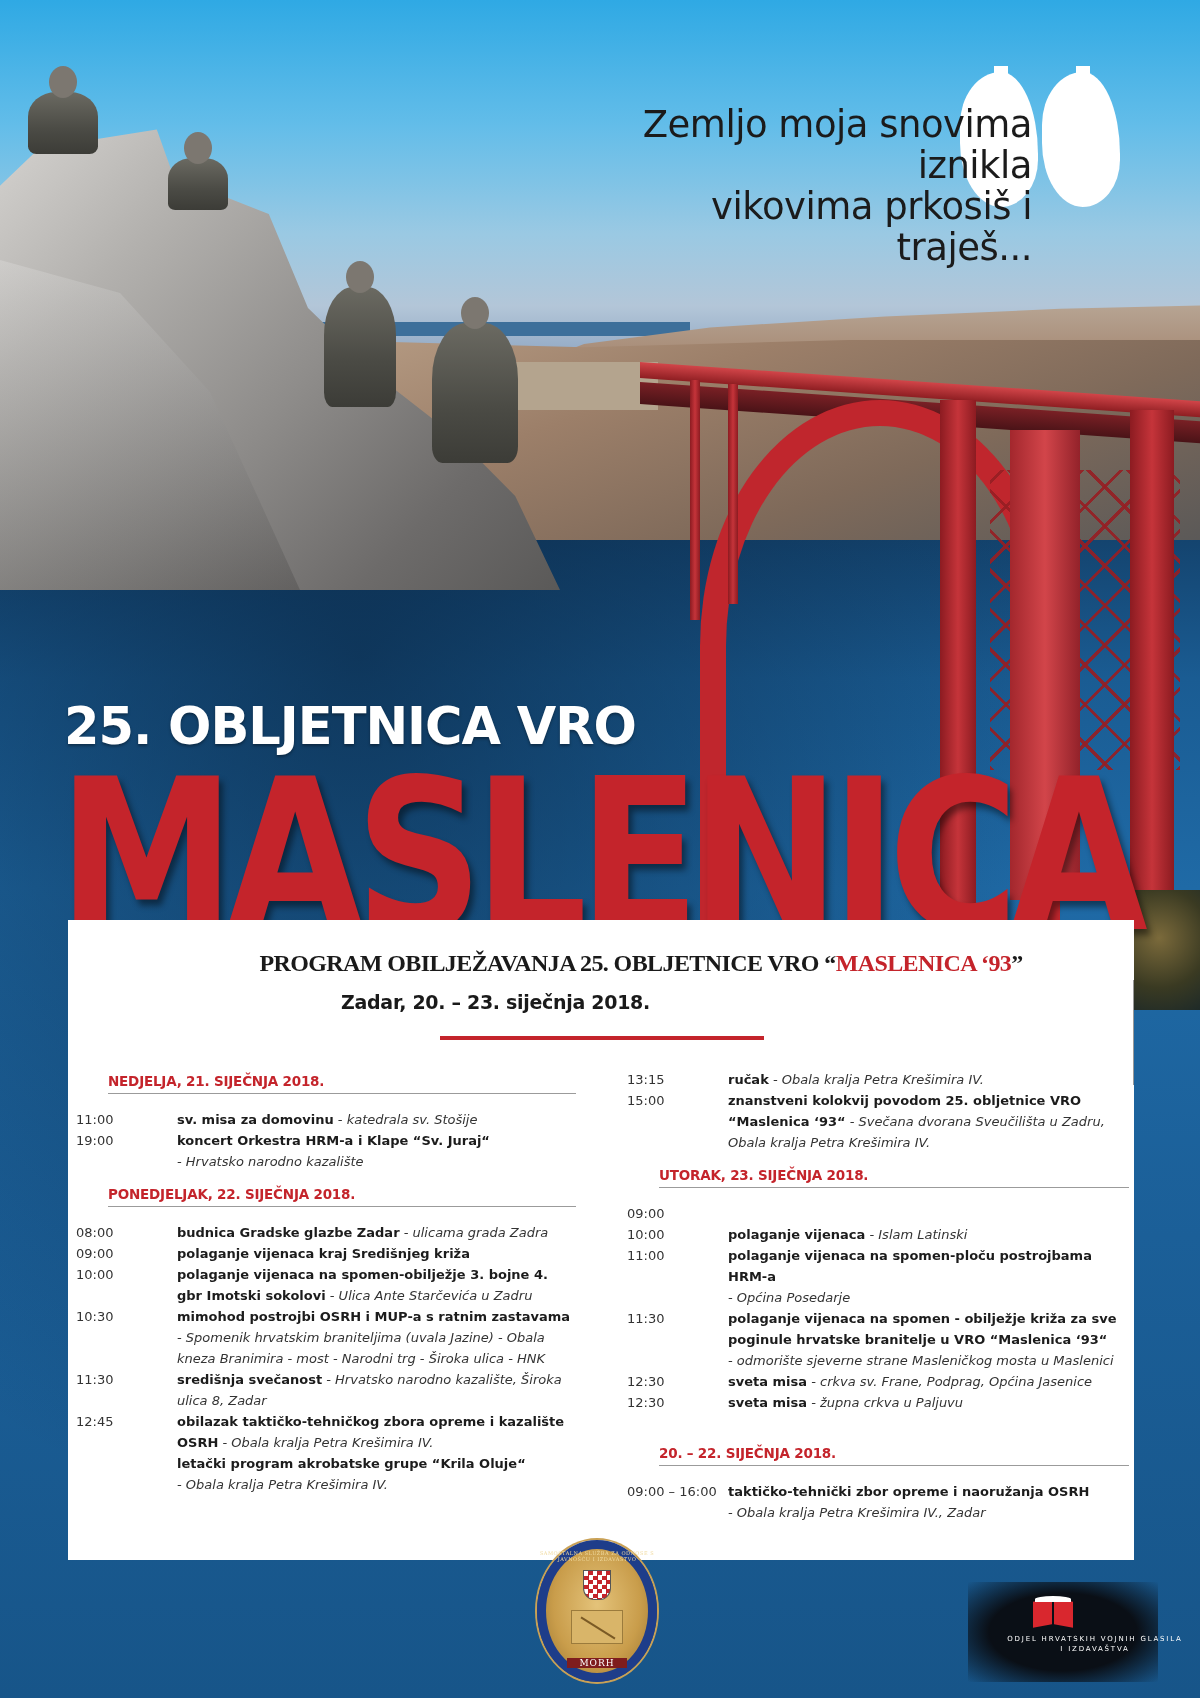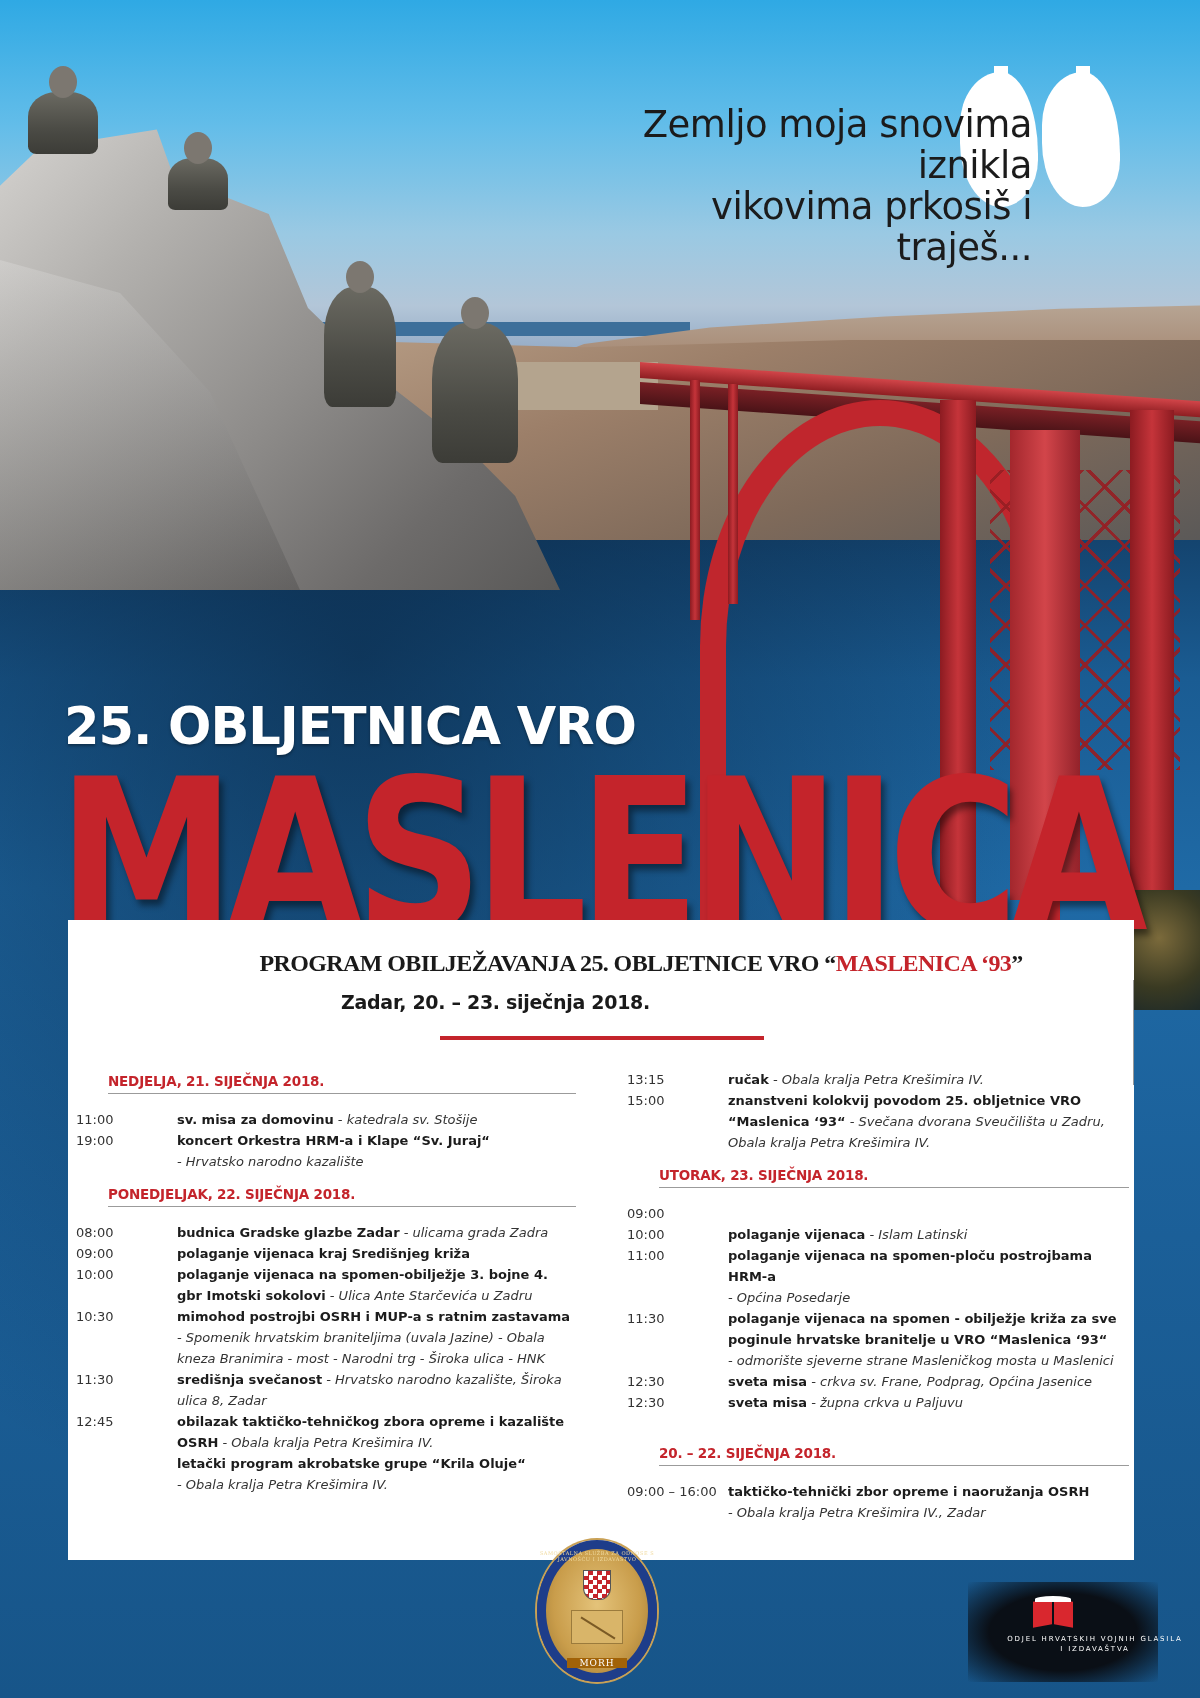--- a/index.html
+++ b/index.html
@@ -111,21 +111,21 @@
                 background: radial-gradient(ellipse at 50% 45%, #e4c37a 0%, #c99d4b 60%, #9a7430 100%);
                 border: 9px solid #1e3d8a; box-shadow: 0 0 0 2px #c9a156; }
   .badge-shield { position: absolute; left: 46px; top: 30px; width: 28px; height: 30px;
                   background: conic-gradient(#c4242b 25%, #fff 0 50%, #c4242b 0 75%, #fff 0);
                   background-size: 9px 9px; border: 1px solid #555; border-radius: 0 0 40% 40%; }
   .badge-book { position: absolute; left: 34px; top: 70px; width: 52px; height: 34px; background: #d9b569;
                 border: 1px solid #9b7b3c; }
   .badge-book::after { content: ""; position: absolute; left: 6px; top: 16px; width: 40px; height: 2px;
                        background: #7a5a25; transform: rotate(32deg); }
   .badge-label { position: absolute; left: 30px; top: 118px; width: 60px; text-align: center;
-                 font-family: "DejaVu Serif", serif; font-size: 9px; color: #fff; background: #a16207;
+                 font-family: "DejaVu Serif", serif; font-size: 9px; color: #fff; background: #7f1d1d;
                  letter-spacing: 1px; }
   .badge-ring-text { position: absolute; left: 0; top: 10px; width: 120px; text-align: center;
                      font-family: "DejaVu Serif", serif; font-size: 5px; color: #f1dba0; letter-spacing: 0.5px; }
 
   .pub { position: absolute; left: 968px; top: 1582px; width: 190px; height: 100px;
          background: radial-gradient(ellipse at 50% 50%, #0a0f16 0%, #0a0f16 55%, rgba(10,15,22,0) 100%); }
   .pub-book { position: absolute; left: 65px; top: 14px; width: 40px; height: 30px; }
   .pub-book .l, .pub-book .r { position: absolute; top: 4px; width: 19px; height: 26px; background: #d9272e; }
   .pub-book .l { left: 0; transform: skewY(-10deg); }
   .pub-book .r { left: 21px; transform: skewY(10deg); }

